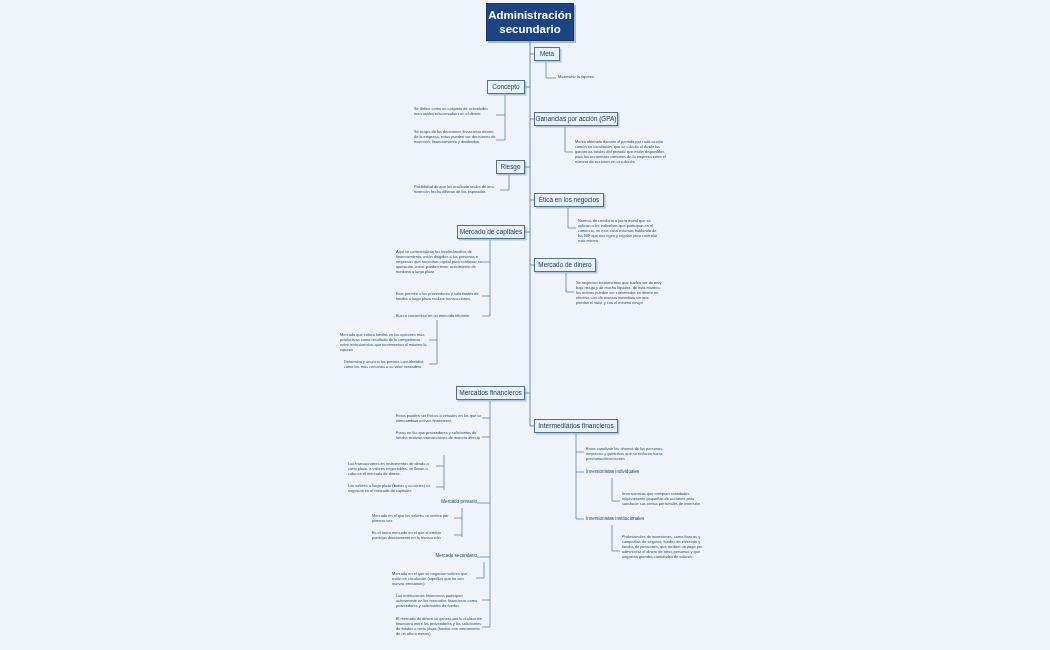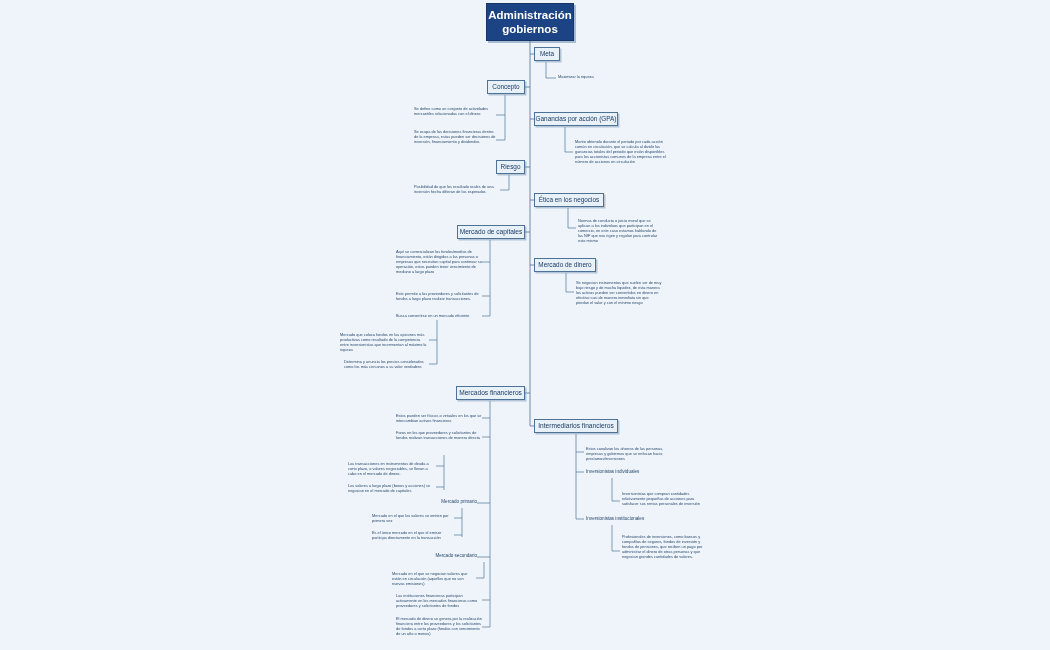--- a/index.html
+++ b/index.html
@@ -143,21 +143,21 @@
 
       <path d="M612 478 L612 501 L620 501"></path>
 
       <path d="M612 525 L612 551 L620 551"></path>
     </g>
   </svg>
 
   <div class="node root" style="left:486px;top:3px;width:88px;height:38px;">
     <div>
       <div>Administración</div>
-      <div>gobiernos</div>
+      <div>secundario</div>
     </div>
   </div>
 
   <div class="node topic" style="left:534px;top:47px;width:26px;height:14px;">
     <span>Meta</span>
   </div>
   <div class="node leaf" style="left:558px;top:74px;width:80px;">Maximizar la riqueza</div>
 
   <div class="node topic" style="left:487px;top:80px;width:38px;height:14px;">
     <span>Concepto</span>

